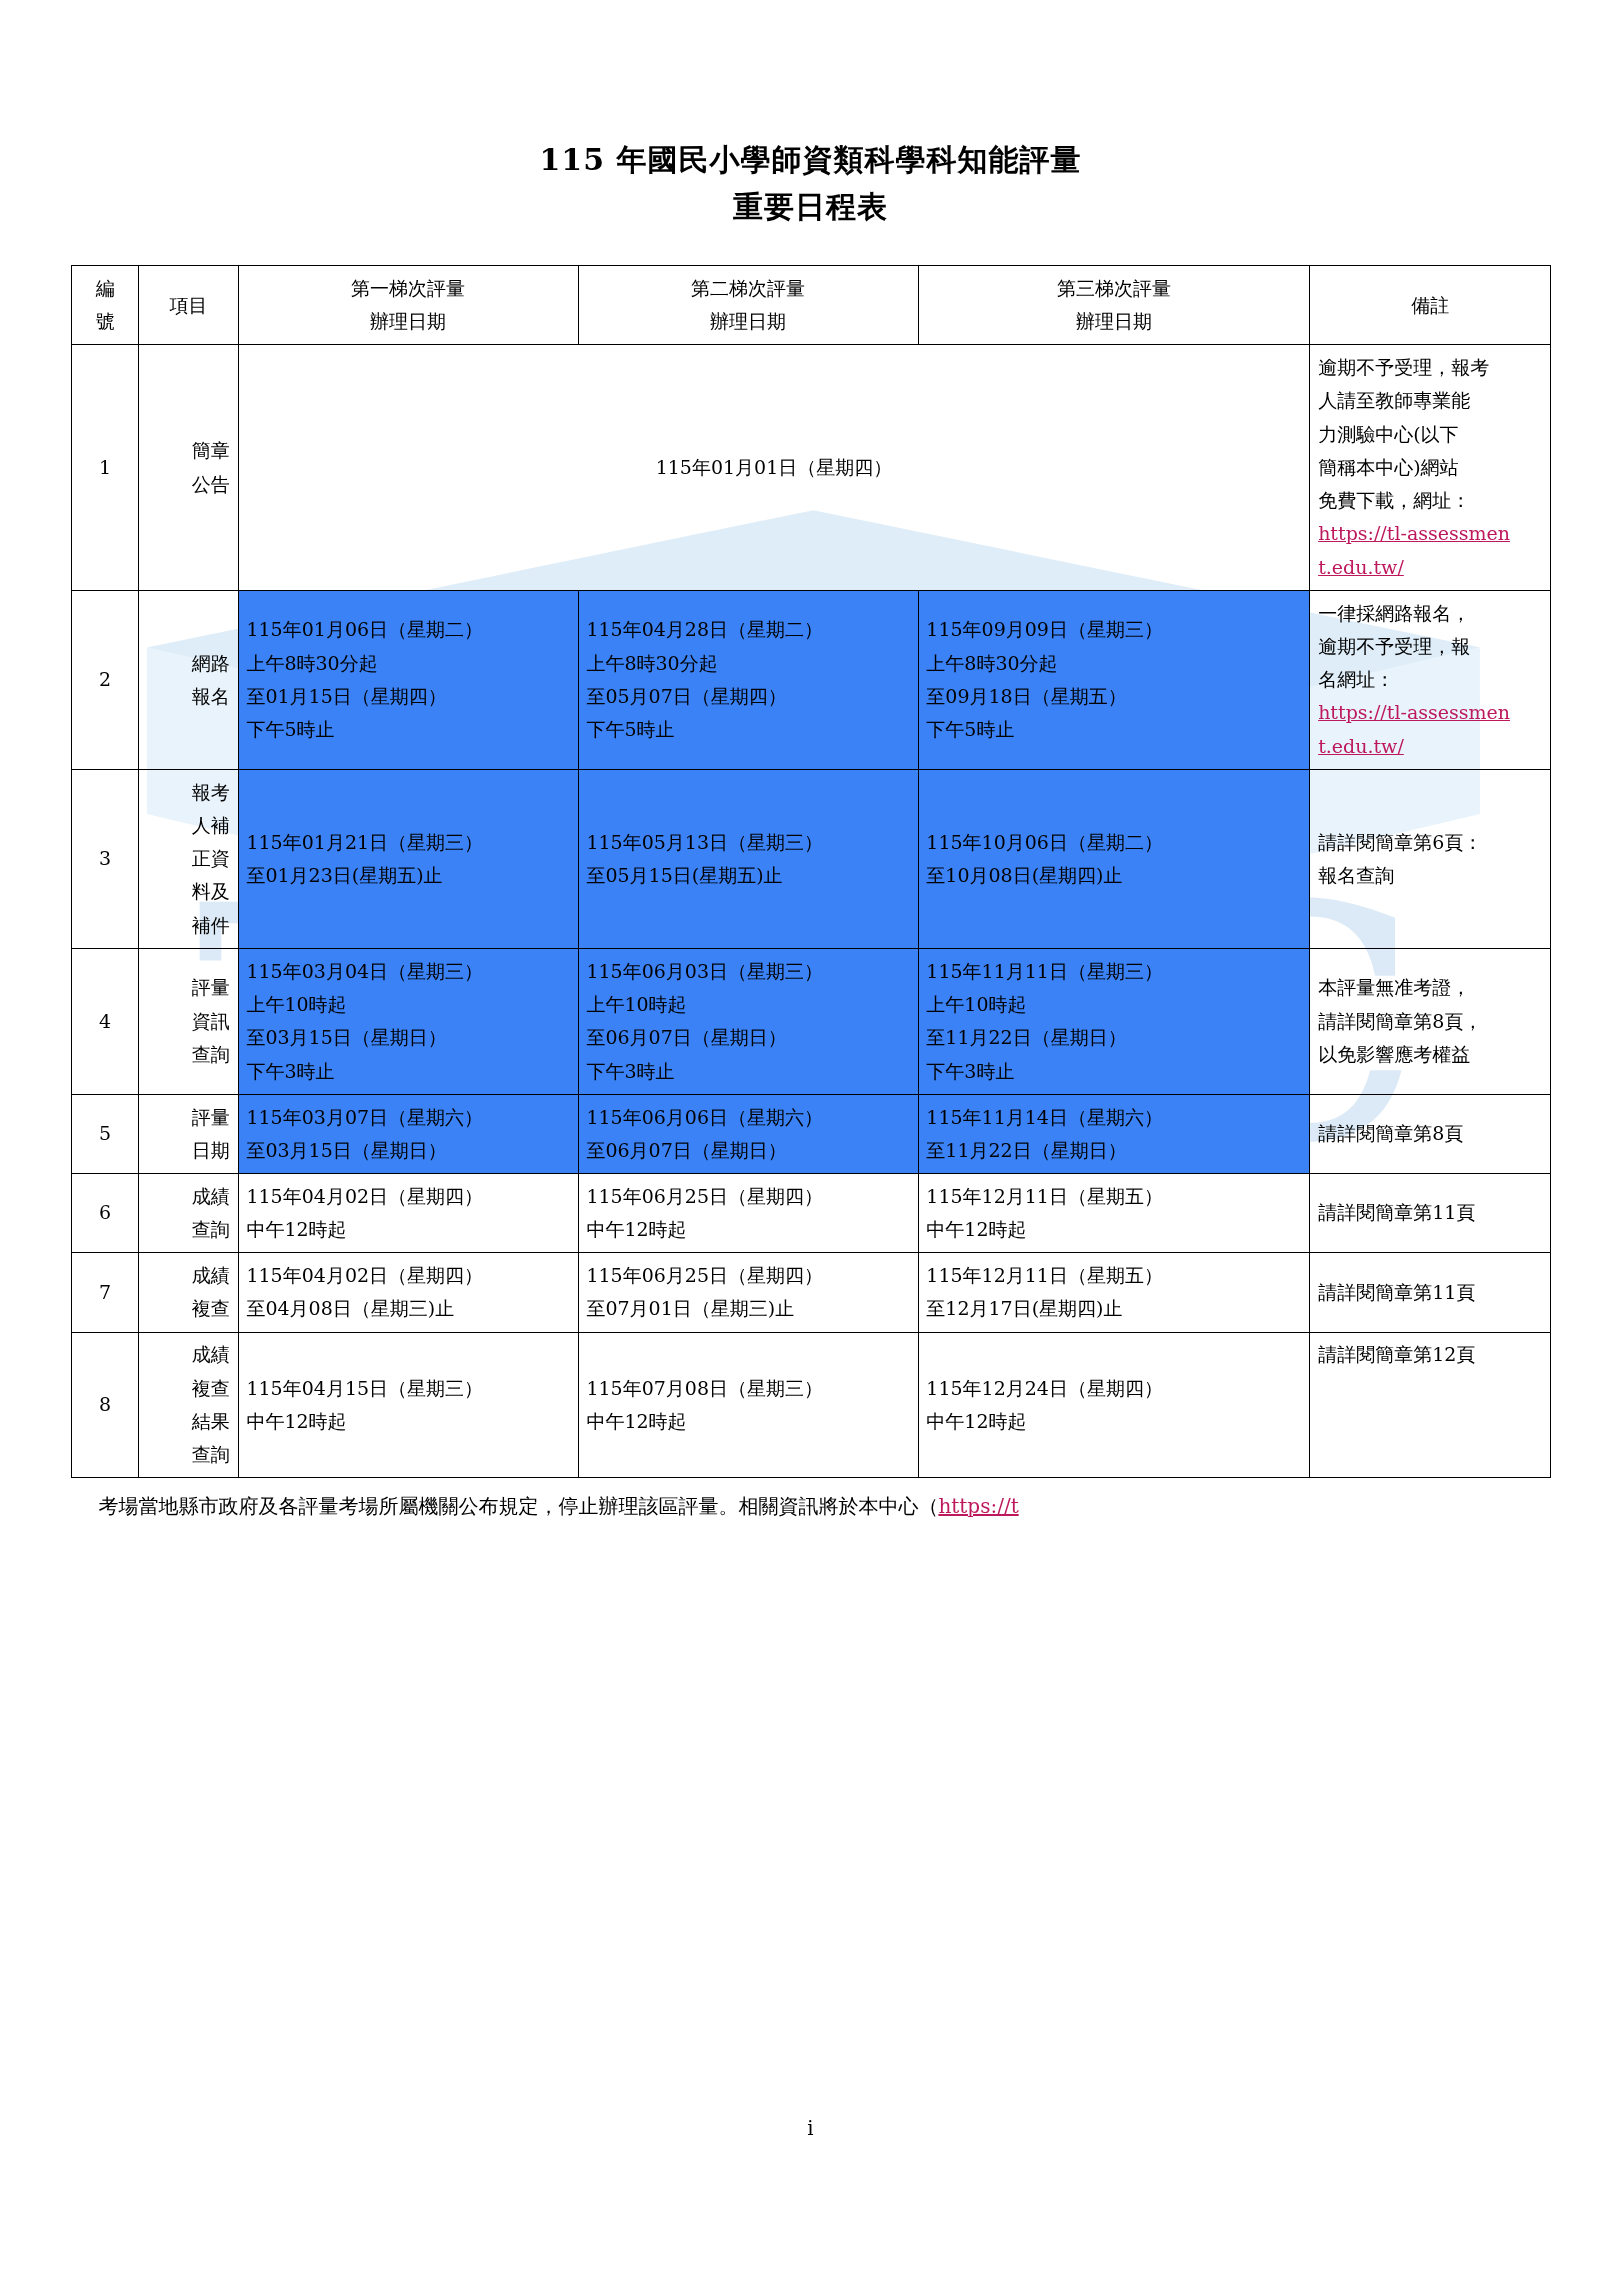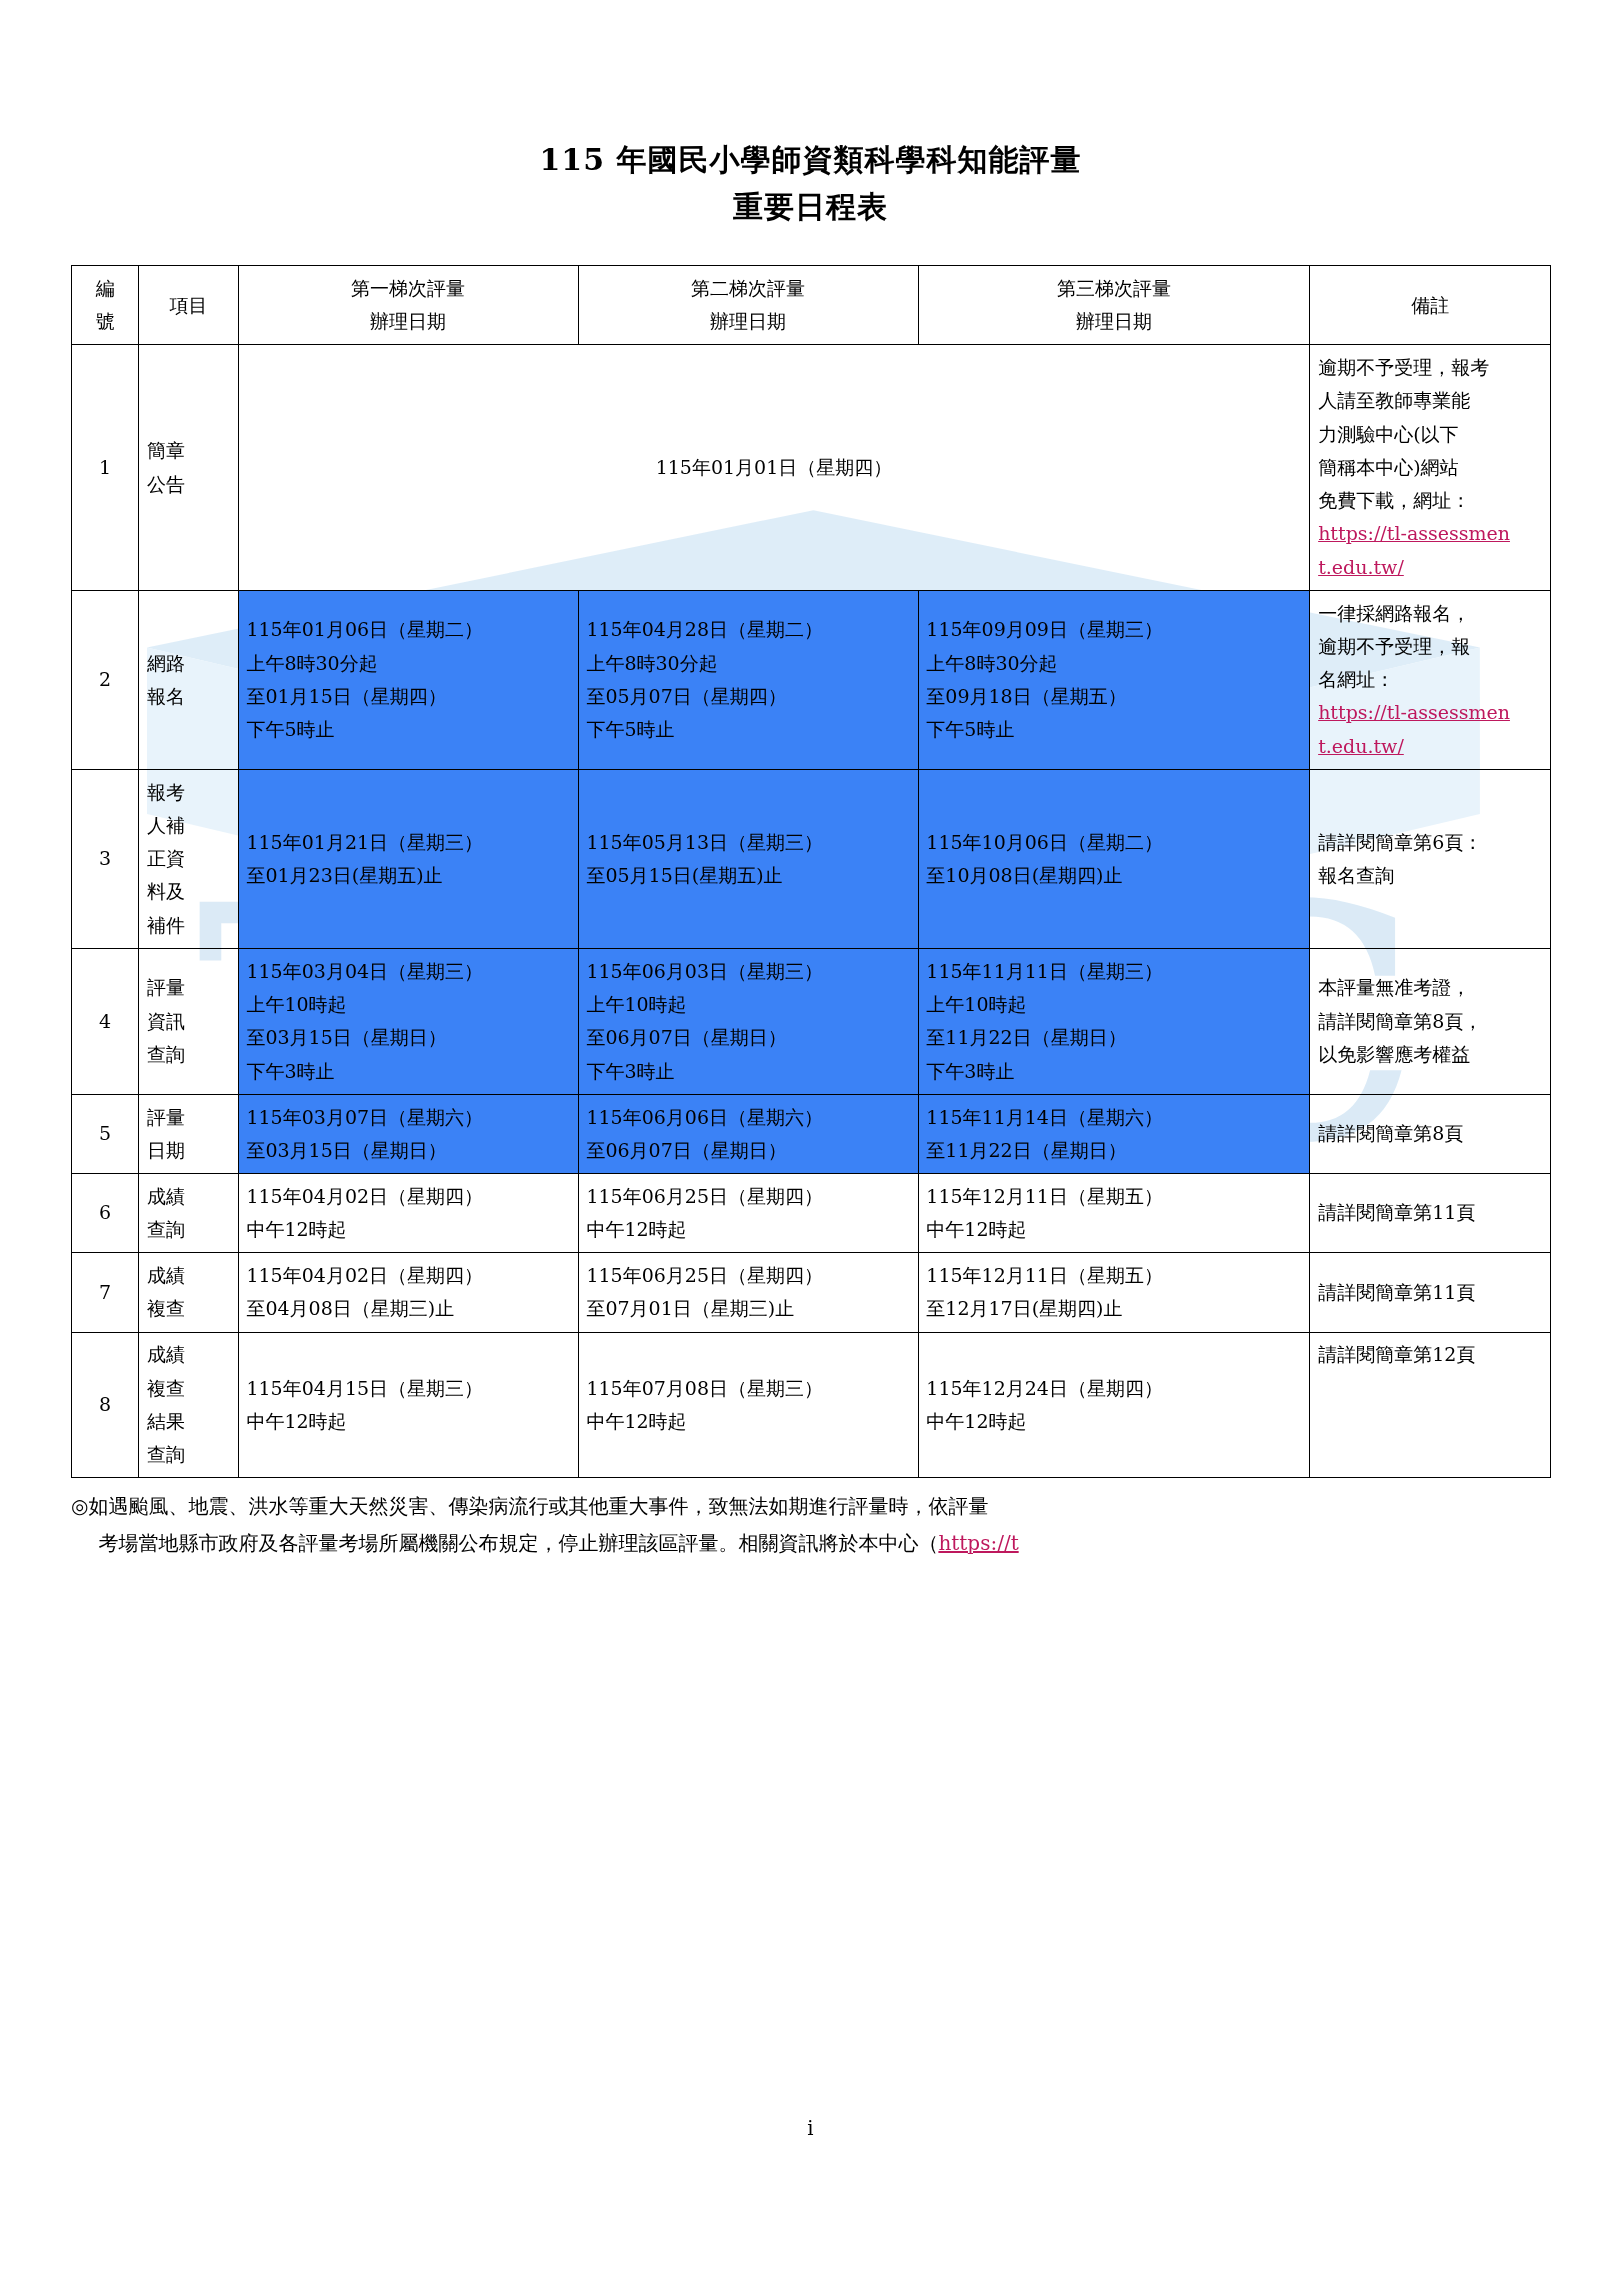--- a/index.html
+++ b/index.html
@@ -80,21 +80,21 @@
   col.c-p2    { width: 308px; }
   col.c-p3    { width: 355px; }
   col.c-note  { width: 218px; }
 
   td.no {
     text-align: center;
     font-size: 20.6px;
     width: 61px;
   }
   td.item {
-    text-align: left;
+    text-align: right;
     font-size: 19.6px;
     line-height: 1.55;
     padding: 5.9px 2px;
   }
   td.item span { display: block; }
   td.dates {
     text-align: left;
     font-size: 19.6px;
     padding-left: 13.7px;
   }
@@ -392,21 +392,20 @@
           <td class="note" style="vertical-align: top;">
             <span class="blk">請詳閱簡章第12頁</span>
           </td>
         </tr>
 
       </tbody>
     </table>
 
     <div class="footnote">
       <p>
-        <span>◎如遇颱風、地震、洪水等重大天然災害、傳染病流行或其他重大事件，致無法如期進行評量時，依評量</span>
         <span class="fn-l2">
           <span>考場當地縣市政府及各評量考場所屬機關公布規定，停止辦理該區評量。相關資訊將於本中心（</span><a class="link" href="#">https://t</a>
         </span>
       </p>
     </div>
 
     <div class="pagenum">i</div>
   </div>
 </div>
 

